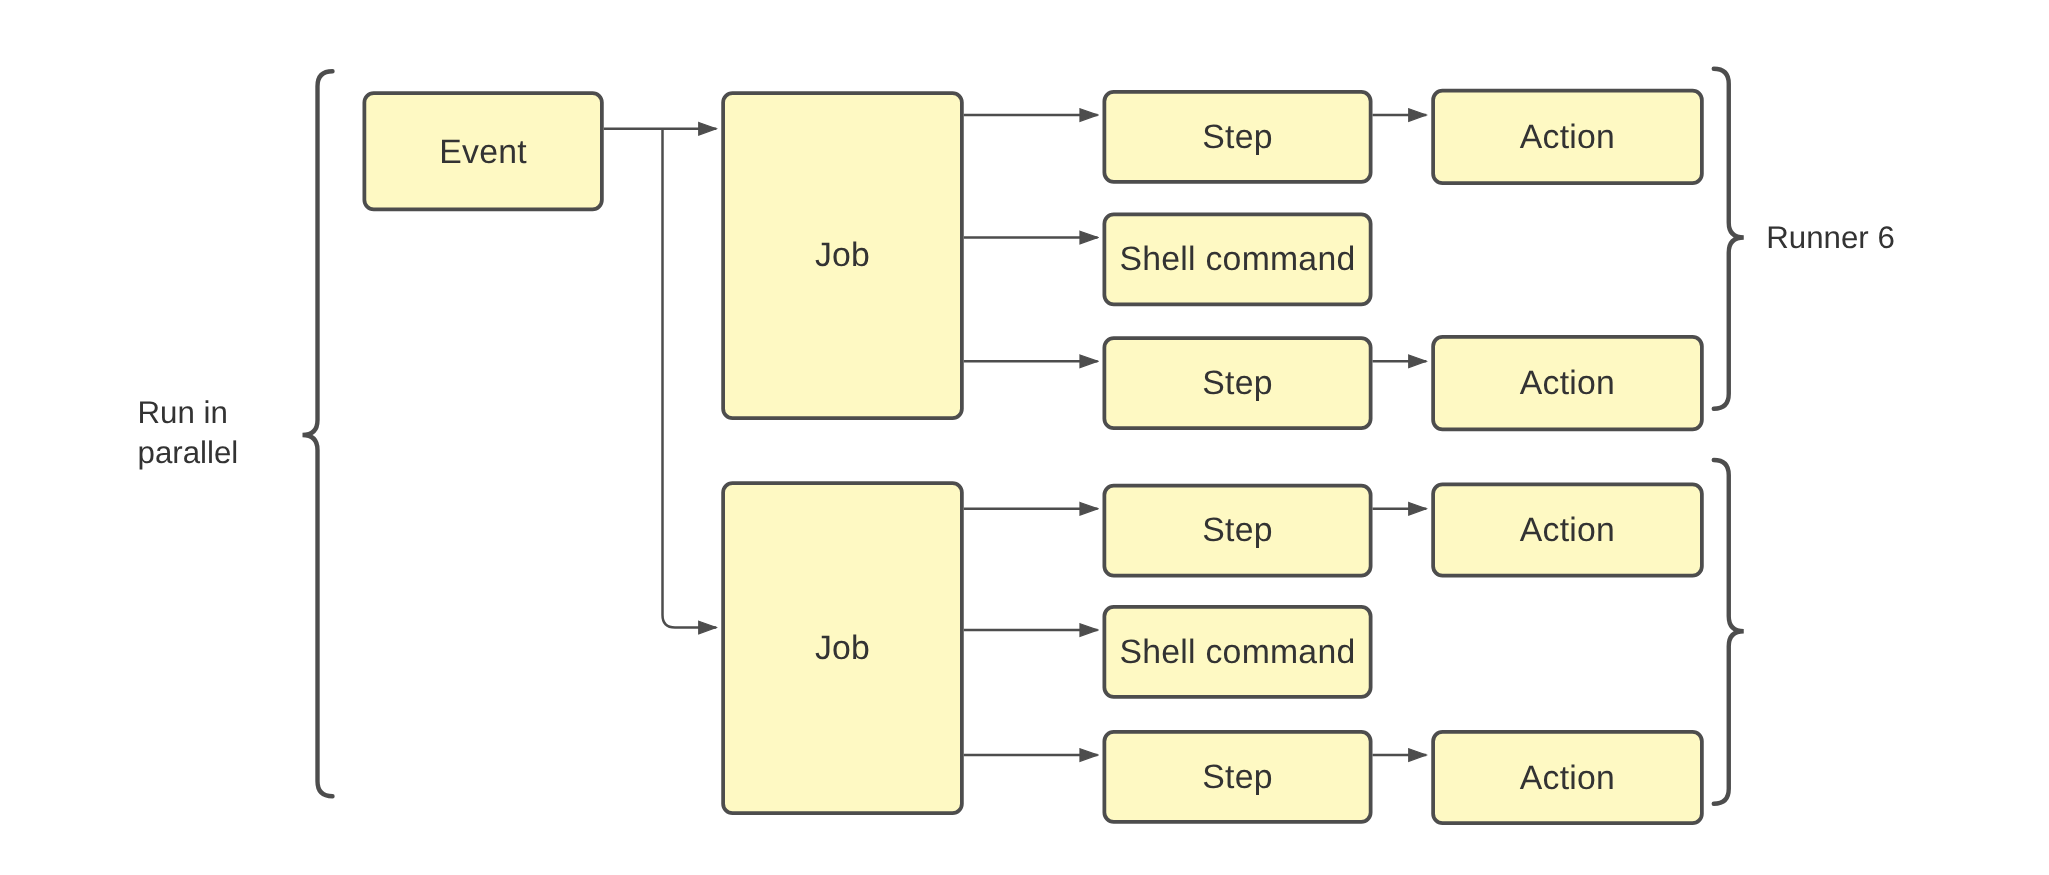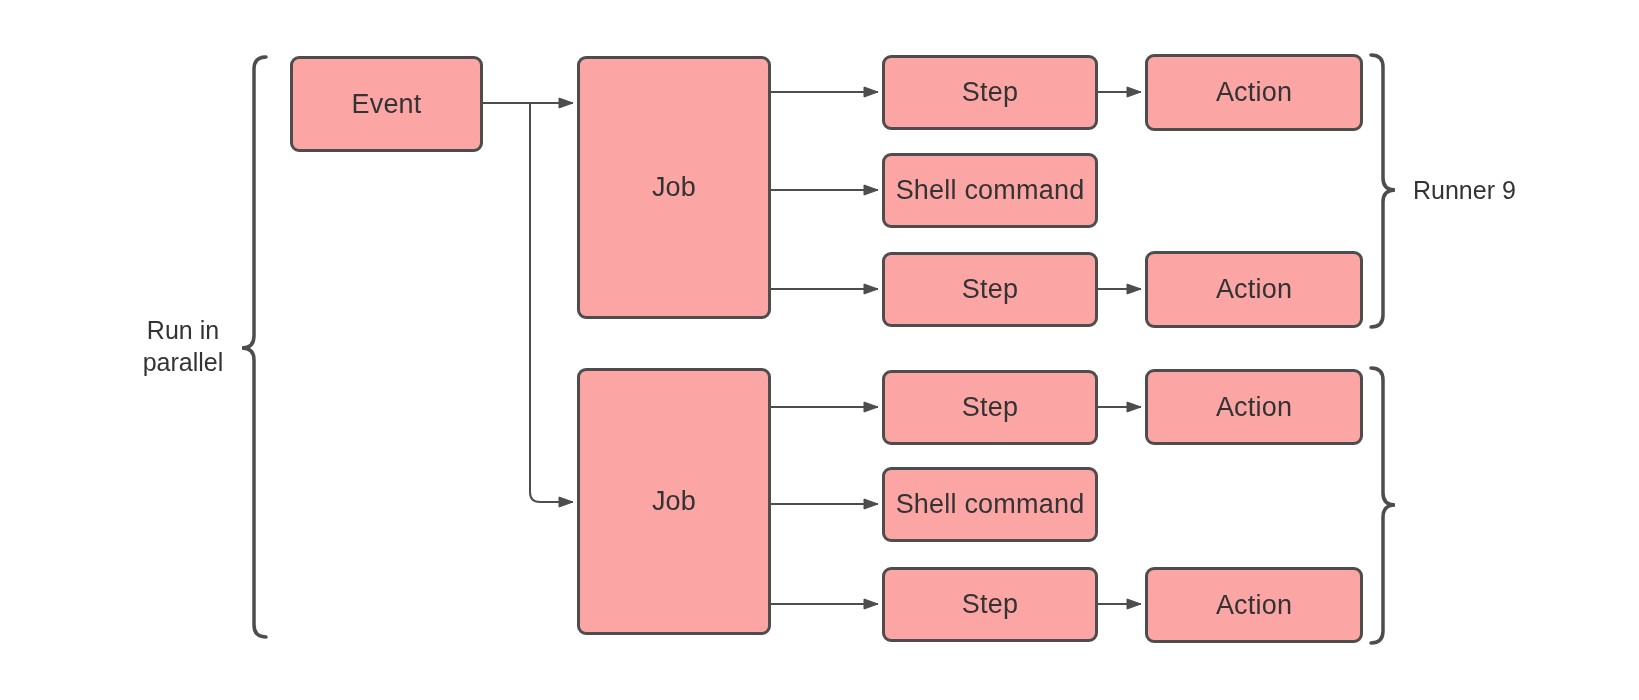--- a/index.html
+++ b/index.html
@@ -19,36 +19,37 @@
     position: absolute;
     left: 0; top: 0;
     width: 1639px;
     height: 700px;
   }
   .node {
     position: absolute;
     box-sizing: border-box;
     border: 3px solid #4d4d4d;
     border-radius: 9px;
-    background: #fca5a5;
+    background: #fef9c3;
     display: flex;
     align-items: center;
     justify-content: center;
     font-size: 27px;
     color: #333333;
     text-align: center;
     letter-spacing: 0.2px;
+    margin-top: 17px;
   }
   .annotation {
     position: absolute;
     font-size: 25px;
     color: #333333;
     line-height: 32px;
   }
-  .annotation.center { text-align: center; white-space: pre-line; }
+  .annotation.center { white-space: pre-line; }
   .annotation.left  { text-align: left; display: flex; align-items: center; }
 
   
   .n-event   { left: 290px;  top: 56px;  width: 193px; height: 96px; }
   .n-job1    { left: 577px;  top: 56px;  width: 194px; height: 263px; }
   .n-job2    { left: 577px;  top: 368px; width: 194px; height: 267px; }
   .n-r1s1    { left: 882px;  top: 55px;  width: 216px; height: 75px; }
   .n-r1sh    { left: 882px;  top: 153px; width: 216px; height: 75px; }
   .n-r1s2    { left: 882px;  top: 252px; width: 216px; height: 75px; }
   .n-r1a1    { left: 1145px; top: 54px;  width: 218px; height: 77px; }
@@ -110,15 +111,15 @@
   <div class="node n-r1a2">Action</div>
 
   <div class="node n-r2s1">Step</div>
   <div class="node n-r2sh">Shell command</div>
   <div class="node n-r2s2">Step</div>
   <div class="node n-r2a1">Action</div>
   <div class="node n-r2a2">Action</div>
 
   <div class="annotation center lbl-parallel">Run in
 parallel</div>
-  <div class="annotation left lbl-runner1">Runner 9</div>
+  <div class="annotation left lbl-runner1">Runner 6</div>
 
 </div>
 
 </body></html>

